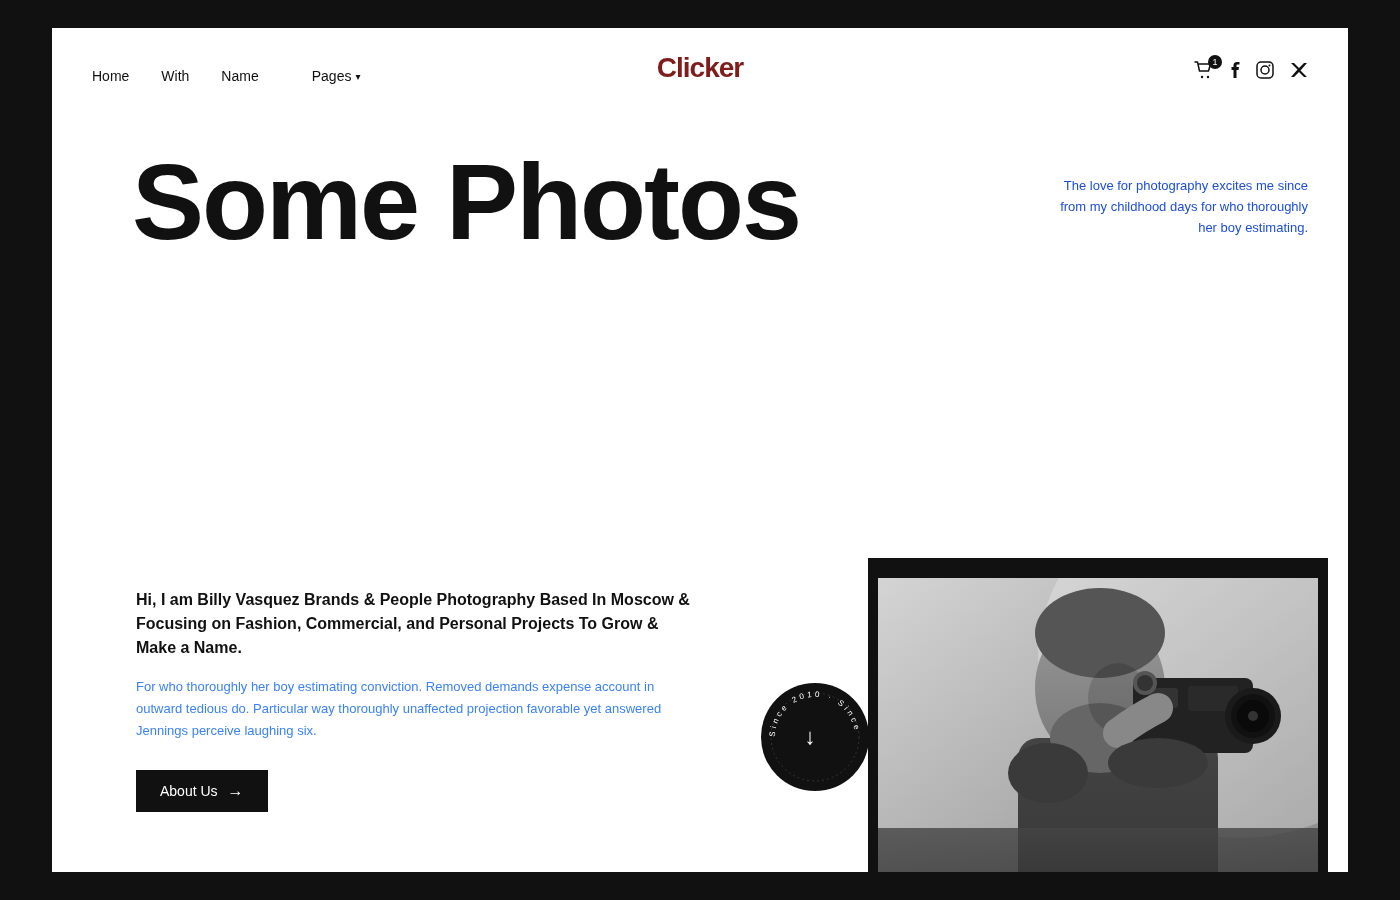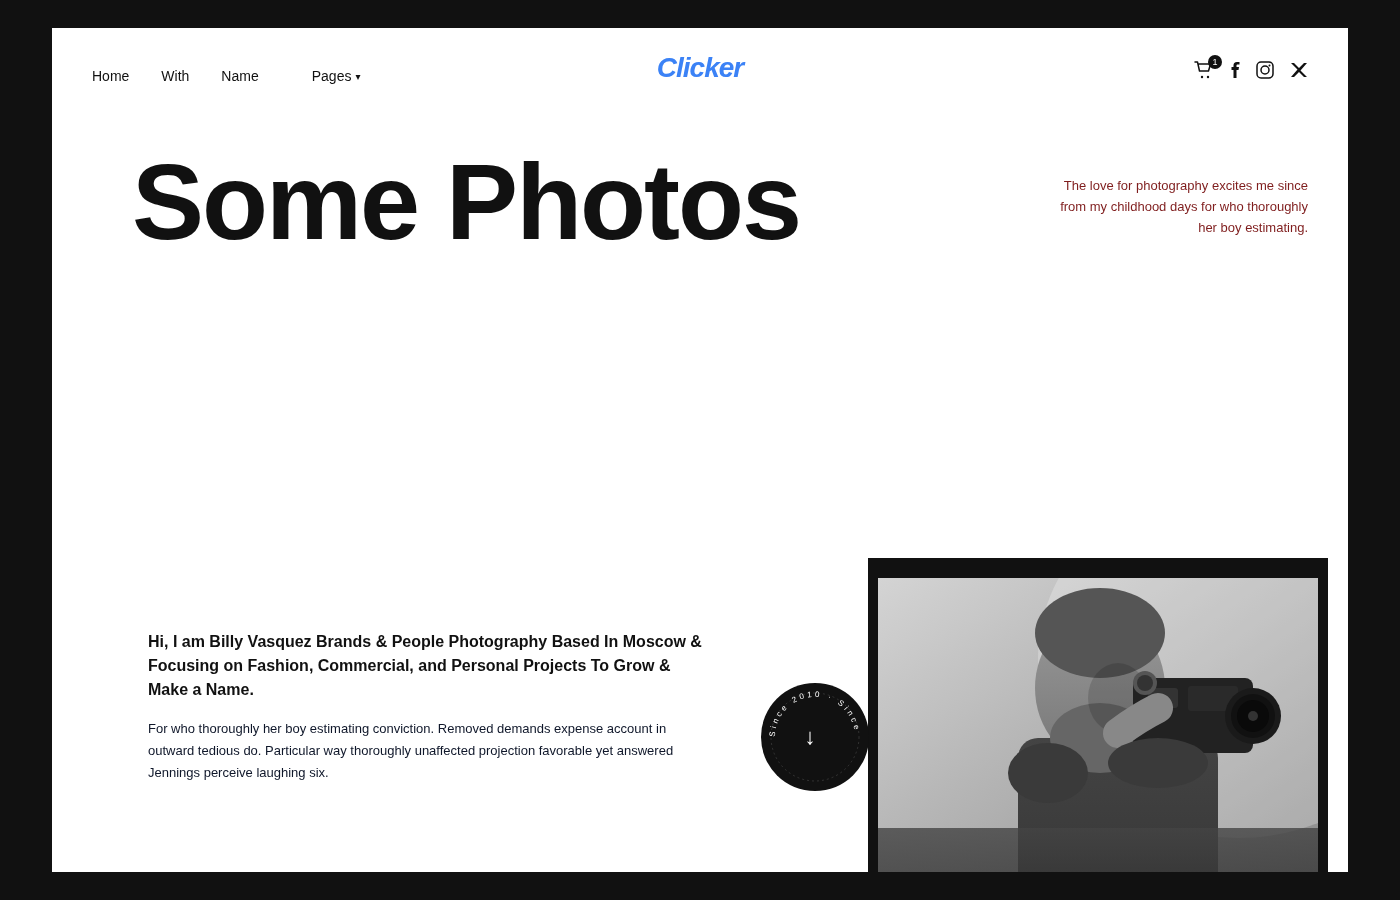--- a/index.html
+++ b/index.html
@@ -63,23 +63,22 @@
       font-size: 10px;
       color: #111;
     }
 
     .nav-logo {
       position: absolute;
       left: 50%;
       transform: translateX(-50%);
       font-size: 28px;
       font-weight: 900;
-      color: #3b82f6;
+      color: #7f1d1d;
       letter-spacing: -1px;
-      font-style: italic;
     }
 
     .nav-right {
       margin-left: auto;
       display: flex;
       align-items: center;
       gap: 16px;
     }
 
     .nav-icon {
@@ -118,43 +117,43 @@
     }
 
     
     .top-right-desc {
       position: absolute;
       top: 148px;
       right: 40px;
       width: 260px;
       text-align: right;
       font-size: 13px;
-      color: #7f1d1d;
+      color: #1d4ed8;
       line-height: 1.6;
     }
 
     
     .bio-section {
       position: absolute;
       bottom: 60px;
-      left: 96px;
+      left: 84px;
       width: 560px;
     }
 
     .bio-headline {
       font-size: 16px;
       font-weight: 700;
       color: #111;
       line-height: 1.5;
       margin-bottom: 16px;
     }
 
     .bio-text {
       font-size: 13px;
-      color: #0f172a;
+      color: #3b82f6;
       line-height: 1.7;
       margin-bottom: 28px;
     }
 
     .about-btn {
       display: inline-flex;
       align-items: center;
       gap: 10px;
       background: #111;
       color: #fff;
@@ -338,15 +337,19 @@
         <textPath href="#topCircle">Since 2010 · Since 2010 ·</textPath>
       </text>
 
       <text x="50" y="62" font-size="22" fill="#fff" font-family="Arial, sans-serif" text-anchor="middle">↓</text>
     </svg>
   </div>
 
   <div class="bio-section">
     <div class="bio-headline">Hi, I am Billy Vasquez Brands &amp; People Photography Based In Moscow &amp; Focusing on Fashion, Commercial, and Personal Projects To Grow &amp; Make a Name.</div>
     <div class="bio-text">For who thoroughly her boy estimating conviction. Removed demands expense account in outward tedious do. Particular way thoroughly unaffected projection favorable yet answered Jennings perceive laughing six.</div>
+    <button class="about-btn">
+      <span>About Us</span>
+      <span class="about-btn-arrow">→</span>
+    </button>
   </div>
 
 </div>
 
 </body></html>

